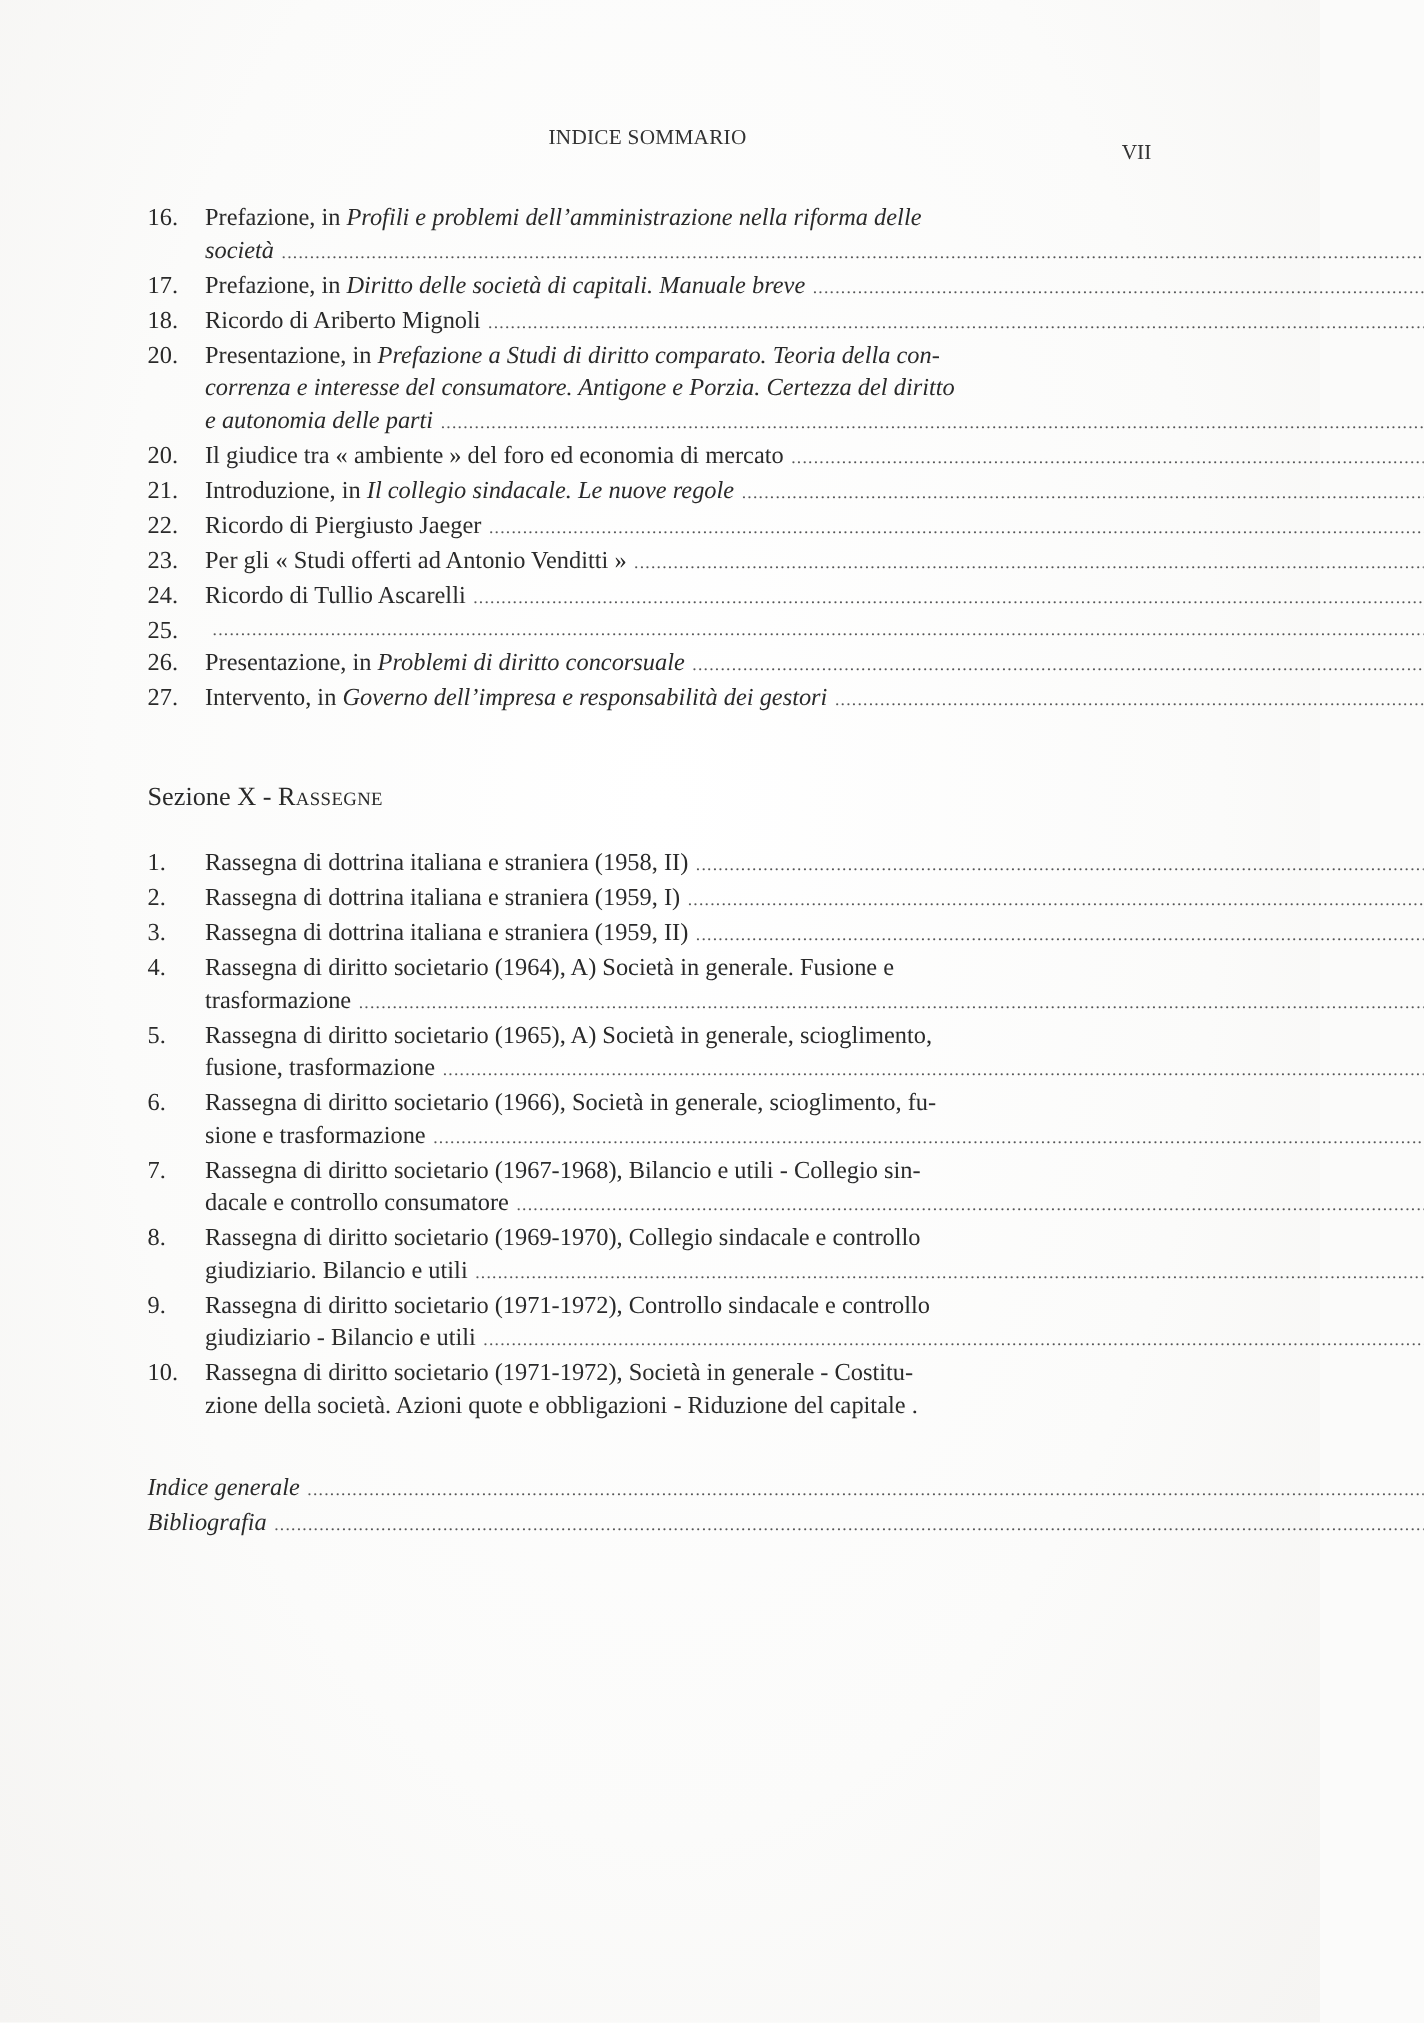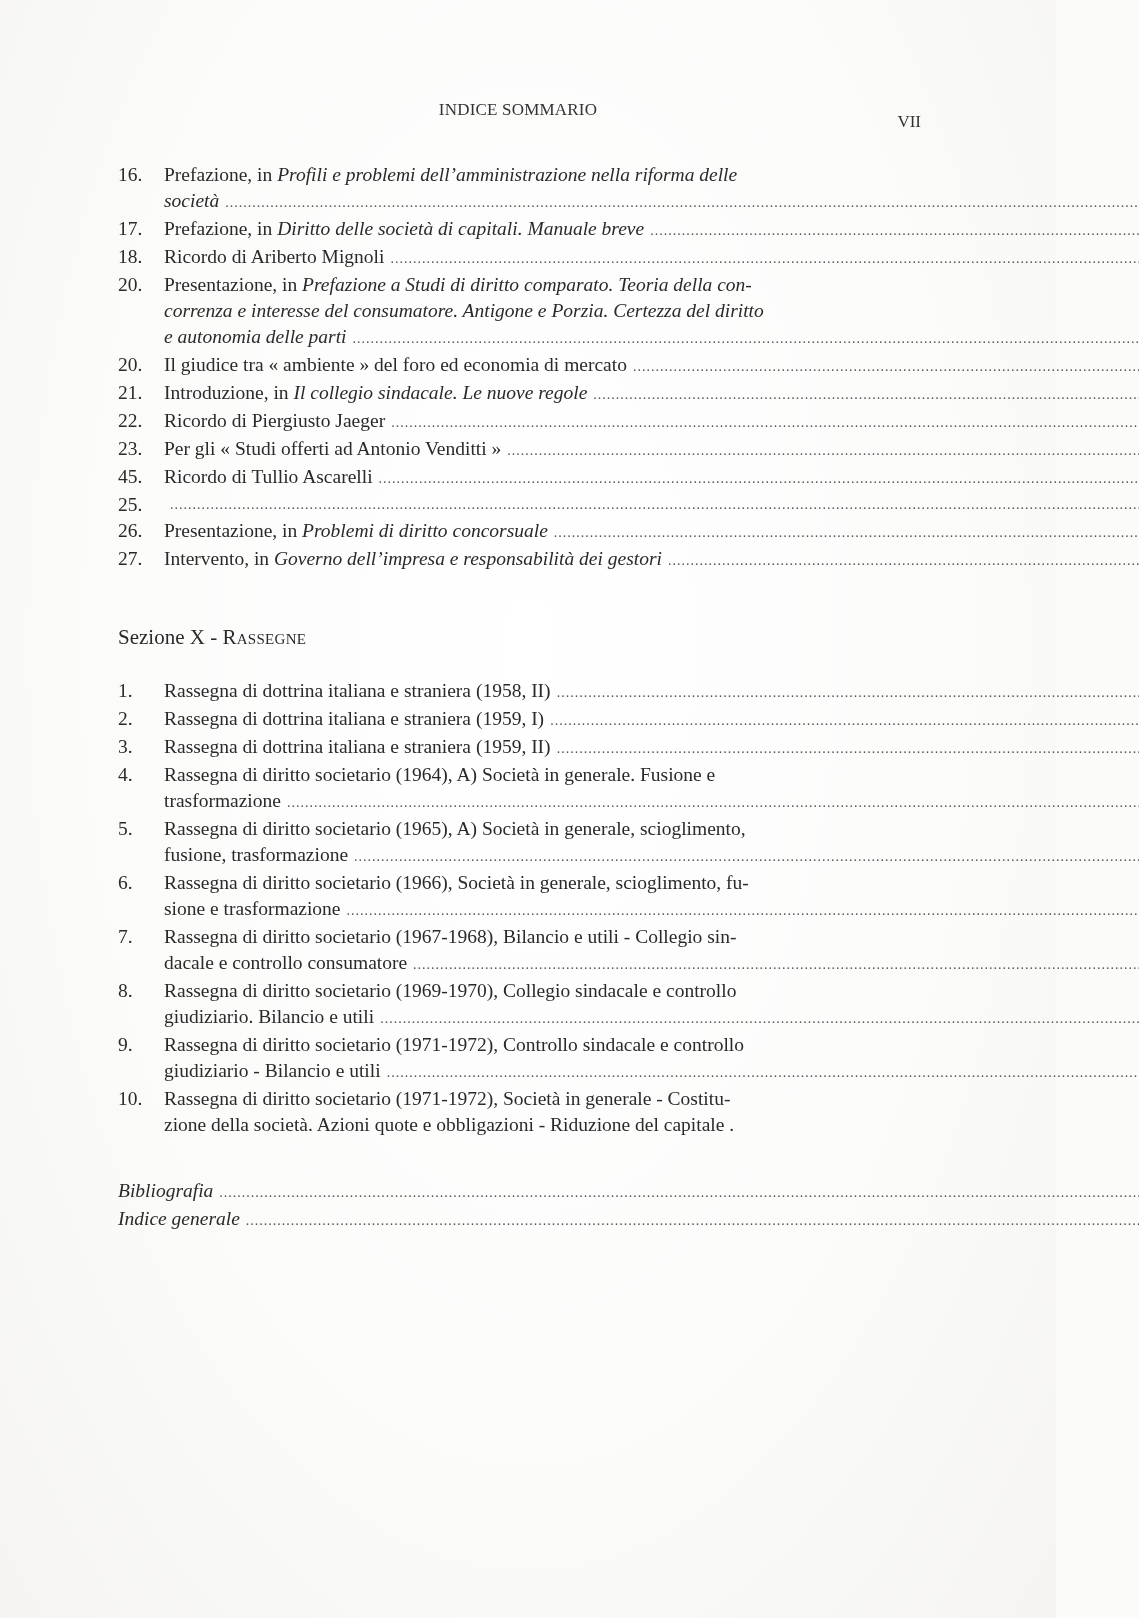--- a/index.html
+++ b/index.html
@@ -173,21 +173,21 @@
         <div class="entry">
           <span class="num">23.</span>
           <div class="body">
             <div class="line-last">
               <span class="txt">Per gli « Studi offerti ad Antonio Venditti »</span>
               <span class="leader"></span>
             </div>
           </div>
         </div>
         <div class="entry">
-          <span class="num">45.</span>
+          <span class="num">24.</span>
           <div class="body">
             <div class="line-last">
               <span class="txt">Ricordo di Tullio Ascarelli</span>
               <span class="leader"></span>
             </div>
           </div>
         </div>
         <div class="entry">
           <span class="num">25.</span>
           <div class="body">
@@ -317,28 +317,28 @@
               <span class="leader none"></span>
             </div>
           </div>
         </div>
       </div>
 
     <div id="back-matter" class="tail-block">
         <div class="entry">
           <div class="body">
             <div class="line-last">
+              <span class="txt"><i>Indice generale</i></span>
+              <span class="leader"></span>
+            </div>
+          </div>
+        </div>
+        <div class="entry">
+          <div class="body">
+            <div class="line-last">
               <span class="txt"><i>Bibliografia</i></span>
-              <span class="leader"></span>
-            </div>
-          </div>
-        </div>
-        <div class="entry">
-          <div class="body">
-            <div class="line-last">
-              <span class="txt"><i>Indice generale</i></span>
               <span class="leader"></span>
             </div>
           </div>
         </div>
       </div>
   </div>
 </div>
 
 </body></html>

